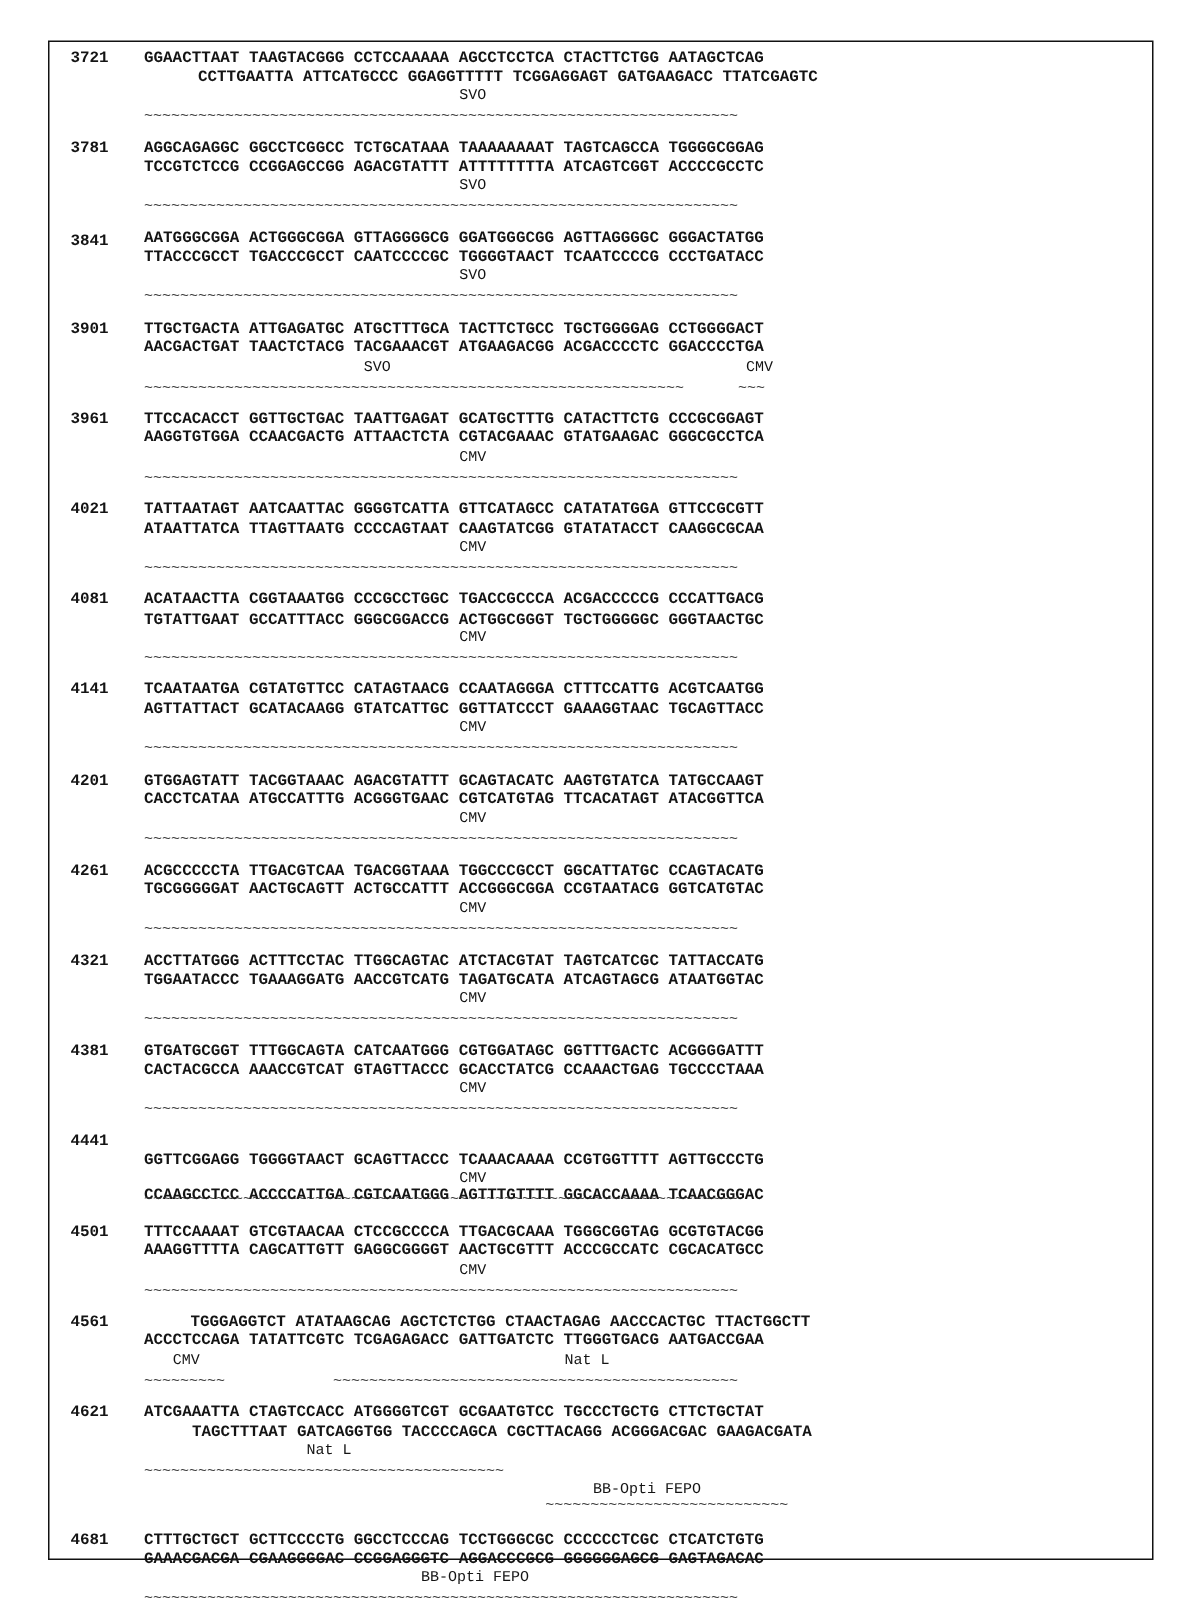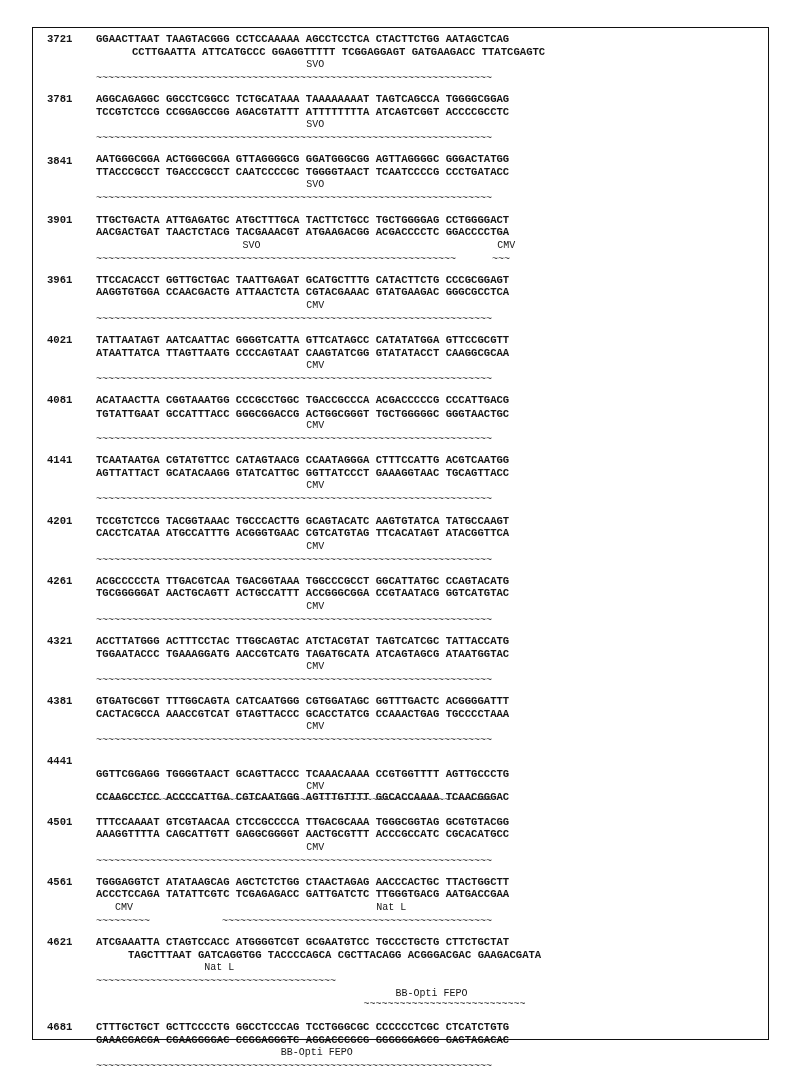--- a/index.html
+++ b/index.html
@@ -59,21 +59,21 @@
     <div class="line top" style="top: 366.2px;">ACATAACTTA CGGTAAATGG CCCGCCTGGC TGACCGCCCA ACGACCCCCG CCCATTGACG</div>
     <div class="line bot" style="top: 365px; margin-top: 15px;">TGTATTGAAT GCCATTTACC GGGCGGACCG ACTGGCGGGT TGCTGGGGGC GGGTAACTGC</div>
     <div class="line label" style="top: 392.2px; left: 273.21px;">CMV</div>
     <div class="line tilde" style="top: 406.2px; left: 63px;">~~~~~~~~~~~~~~~~~~~~~~~~~~~~~~~~~~~~~~~~~~~~~~~~~~~~~~~~~~~~~~~~~~</div>
     <div class="line num" style="top: 426.4px;">4141</div>
     <div class="line top" style="top: 426.4px;">TCAATAATGA CGTATGTTCC CATAGTAACG CCAATAGGGA CTTTCCATTG ACGTCAATGG</div>
     <div class="line bot" style="top: 438.9px;">AGTTATTACT GCATACAAGG GTATCATTGC GGTTATCCCT GAAAGGTAAC TGCAGTTACC</div>
     <div class="line label" style="top: 452.4px; left: 273.21px;">CMV</div>
     <div class="line tilde" style="top: 466.4px; left: 63px;">~~~~~~~~~~~~~~~~~~~~~~~~~~~~~~~~~~~~~~~~~~~~~~~~~~~~~~~~~~~~~~~~~~</div>
     <div class="line num" style="top: 486.6px;">4201</div>
-    <div class="line top" style="top: 486.6px;">TCCGTCTCCG TACGGTAAAC TGCCCACTTG GCAGTACATC AAGTGTATCA TATGCCAAGT</div>
+    <div class="line top" style="top: 486.6px;">GTGGAGTATT TACGGTAAAC AGACGTATTT GCAGTACATC AAGTGTATCA TATGCCAAGT</div>
     <div class="line bot" style="top: 499.1px;">CACCTCATAA ATGCCATTTG ACGGGTGAAC CGTCATGTAG TTCACATAGT ATACGGTTCA</div>
     <div class="line label" style="top: 512.6px; left: 273.21px;">CMV</div>
     <div class="line tilde" style="top: 526.6px; left: 63px;">~~~~~~~~~~~~~~~~~~~~~~~~~~~~~~~~~~~~~~~~~~~~~~~~~~~~~~~~~~~~~~~~~~</div>
     <div class="line num" style="top: 546.8px;">4261</div>
     <div class="line top" style="top: 546.8px;">ACGCCCCCTA TTGACGTCAA TGACGGTAAA TGGCCCGCCT GGCATTATGC CCAGTACATG</div>
     <div class="line bot" style="top: 559.3px;">TGCGGGGGAT AACTGCAGTT ACTGCCATTT ACCGGGCGGA CCGTAATACG GGTCATGTAC</div>
     <div class="line label" style="top: 572.8px; left: 273.21px;">CMV</div>
     <div class="line tilde" style="top: 586.8px; left: 63px;">~~~~~~~~~~~~~~~~~~~~~~~~~~~~~~~~~~~~~~~~~~~~~~~~~~~~~~~~~~~~~~~~~~</div>
     <div class="line num" style="top: 607px;">4321</div>
     <div class="line top" style="top: 607px;">ACCTTATGGG ACTTTCCTAC TTGGCAGTAC ATCTACGTAT TAGTCATCGC TATTACCATG</div>
@@ -89,21 +89,21 @@
     <div class="line top" style="top: 763px;">CCAAGCCTCC ACCCCATTGA CGTCAATGGG AGTTTGTTTT GGCACCAAAA TCAACGGGAC</div>
     <div class="line bot" style="top: 739.9px;">GGTTCGGAGG TGGGGTAACT GCAGTTACCC TCAAACAAAA CCGTGGTTTT AGTTGCCCTG</div>
     <div class="line label" style="top: 753.4px; left: 273.21px;">CMV</div>
     <div class="line tilde" style="top: 767.4px; left: 63px;">~~~~~~~~~~~~~~~~~~~~~~~~~~~~~~~~~~~~~~~~~~~~~~~~~~~~~~~~~~~~~~~~~~</div>
     <div class="line num" style="top: 787.6px;">4501</div>
     <div class="line top" style="top: 787.6px;">TTTCCAAAAT GTCGTAACAA CTCCGCCCCA TTGACGCAAA TGGGCGGTAG GCGTGTACGG</div>
     <div class="line bot" style="top: 800.1px;">AAAGGTTTTA CAGCATTGTT GAGGCGGGGT AACTGCGTTT ACCCGCCATC CGCACATGCC</div>
     <div class="line label" style="top: 813.6px; left: 273.21px;">CMV</div>
     <div class="line tilde" style="top: 827.6px; left: 63px;">~~~~~~~~~~~~~~~~~~~~~~~~~~~~~~~~~~~~~~~~~~~~~~~~~~~~~~~~~~~~~~~~~~</div>
     <div class="line num" style="top: 847.8px;">4561</div>
-    <div class="line top" style="top: 847.8px;">TGGGAGGTCT ATATAAGCAG AGCTCTCTGG CTAACTAGAG AACCCACTGC TTACTGGCTT</div>
+    <div class="line top" style="top: 847.8px; margin-left: 31px;">TGGGAGGTCT ATATAAGCAG AGCTCTCTGG CTAACTAGAG AACCCACTGC TTACTGGCTT</div>
     <div class="line bot" style="top: 860.3px;">ACCCTCCAGA TATATTCGTC TCGAGAGACC GATTGATCTC TTGGGTGACG AATGACCGAA</div>
     <div class="line label" style="top: 873.8px; left: 82.11px;">CMV</div>
     <div class="line label" style="top: 873.8px; left: 343.28px;">Nat L</div>
     <div class="line tilde" style="top: 887.8px; left: 63px;">~~~~~~~~~            ~~~~~~~~~~~~~~~~~~~~~~~~~~~~~~~~~~~~~~~~~~~~~</div>
     <div class="line num" style="top: 908px;">4621</div>
     <div class="line top" style="top: 908px;">ATCGAAATTA CTAGTCCACC ATGGGGTCGT GCGAATGTCC TGCCCTGCTG CTTCTGCTAT</div>
     <div class="line bot" style="top: 920.5px; margin-left: 32px;">TAGCTTTAAT GATCAGGTGG TACCCCAGCA CGCTTACAGG ACGGGACGAC GAAGACGATA</div>
     <div class="line label" style="top: 934px; left: 171.29px;">Nat L</div>
     <div class="line tilde" style="top: 948px; left: 63px;">~~~~~~~~~~~~~~~~~~~~~~~~~~~~~~~~~~~~~~~~</div>
     <div class="line label" style="top: 960px; left: 362.39px;">BB-Opti FEPO</div>

